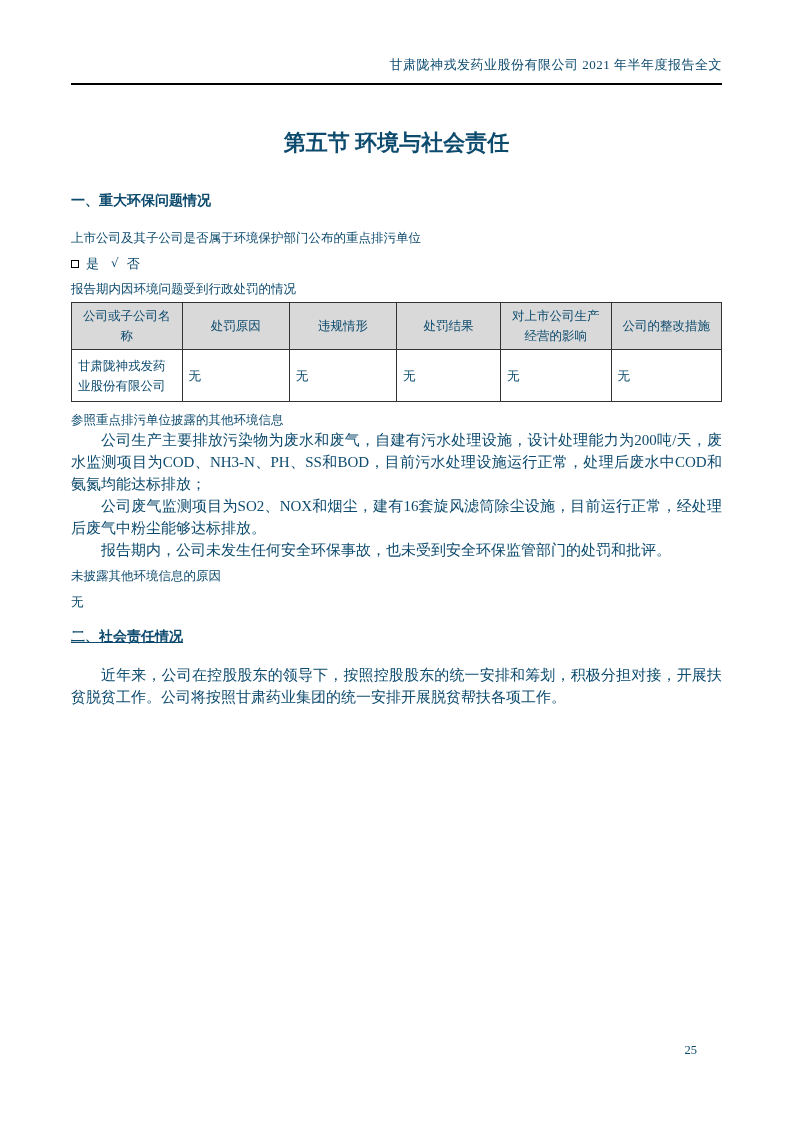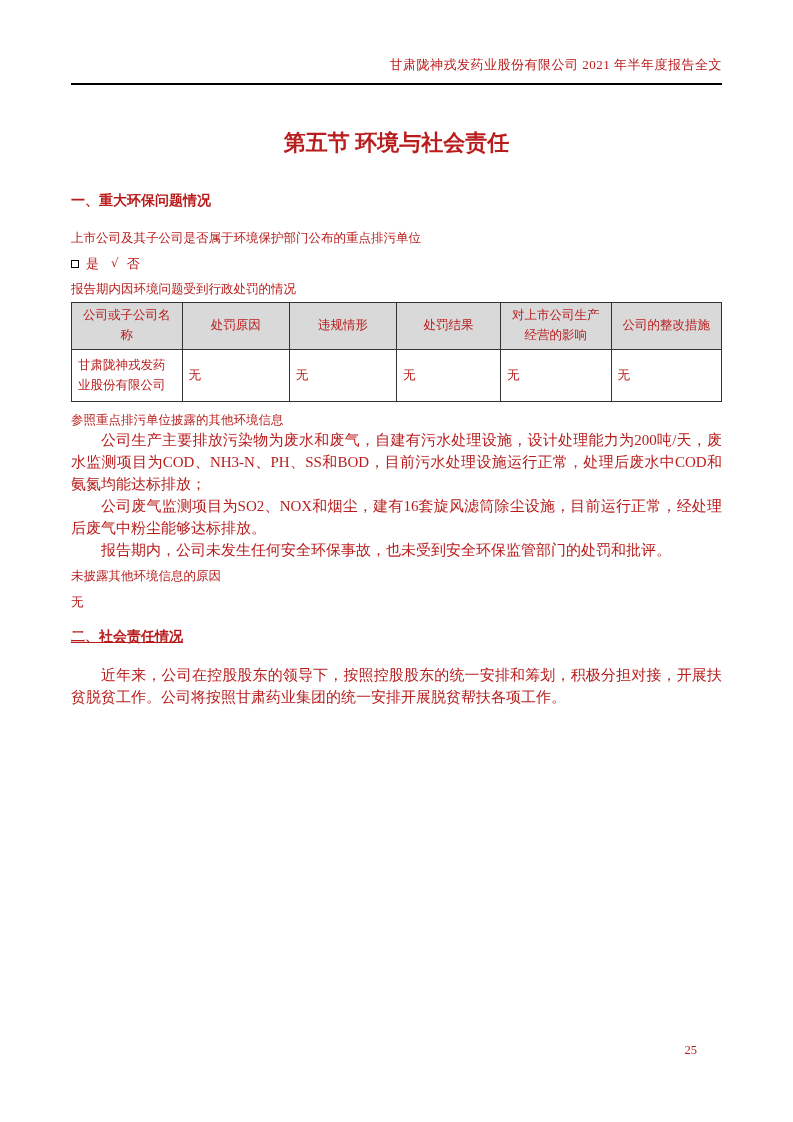--- a/index.html
+++ b/index.html
@@ -2,21 +2,21 @@
 <html><head>
 <meta charset="utf-8">
 <style>
   * { box-sizing: border-box; margin: 0; padding: 0; }
   html, body { background: #ffffff; }
   .page {
     position: relative;
     width: 793px;
     height: 1122px;
     background: #ffffff;
-    color: #b91c1c;
+    color: #0c4a6e;
     font-family: "Liberation Serif", "DejaVu Serif", serif;
     overflow: hidden;
     margin: 0 auto;
   }
   .report-header {
     position: absolute;
     left: 71px;
     top: 56px;
     width: 651px;
     text-align: right;
@@ -66,21 +66,20 @@
     margin-right: 7px;
   }
   .choice-line .lbl { margin-right: 12px; }
   .choice-line .check { margin-right: 8px; font-family: "DejaVu Sans", sans-serif; font-size: 12px; }
   .q2 { margin-top: 9px; }
   table.penalty {
     margin-top: 4px;
     width: 100%;
     border-collapse: collapse;
     table-layout: fixed;
-    font-family: Liberation Mono, monospace;
   }
   table.penalty th, table.penalty td {
     border: 1px solid #333333;
     font-size: 12.5px;
     font-weight: normal;
     line-height: 20px;
     padding: 2px 6px;
     vertical-align: middle;
   }
   table.penalty th {

